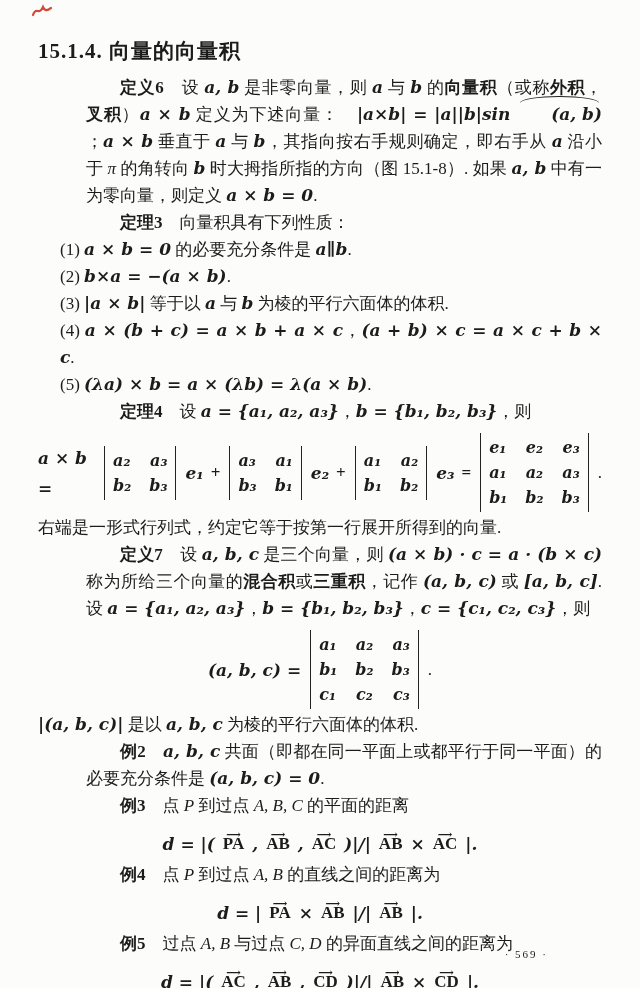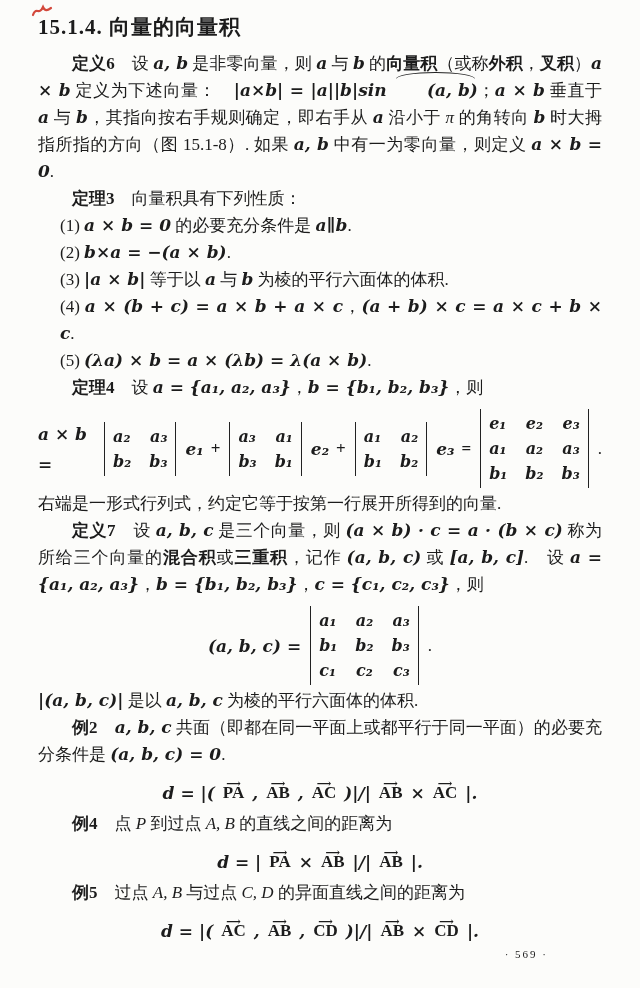--- a/index.html
+++ b/index.html
@@ -2,24 +2,24 @@
 <html><head>
 <meta charset="utf-8">
 <style>
   html,body{margin:0;padding:0;}
   body{
     width:640px;height:988px;overflow:hidden;position:relative;
     background:#fcfcfa;color:#1c1c1c;
     font-family:"Liberation Serif","DejaVu Serif",serif;
     font-size:17px;line-height:27px;
   }
-  .page{position:relative;width:640px;height:988px;padding:10px 38px 0 38px;box-sizing:border-box;}
+  .page{position:relative;width:640px;height:988px;padding:34px 38px 0 38px;box-sizing:border-box;}
   .title{font-size:21px;font-weight:bold;line-height:26px;margin:4px 0 10px 0;letter-spacing:1px;}
   p{margin:0;text-align:justify;}
-  .ind{text-indent:2em;}
+  .ind{text-indent:2em;margin-left:48px;}
   .li{padding-left:22px;}
   .b{font-weight:bold;}
   .mi{font-style:italic;}
   .f{font-style:italic;font-weight:bold;font-family:"DejaVu Serif","Liberation Serif",serif;}
   .arc{position:relative;display:inline-block;}
   .arc::before{
     content:"";position:absolute;left:3px;right:3px;top:-5px;height:6px;
     border-top:1.6px solid #222;border-radius:50% 50% 0 0 / 100% 100% 0 0;
   }
   .vec{position:relative;display:inline-block;font-weight:bold;margin:0 1px;}
@@ -143,20 +143,21 @@
           <span>c₃</span>
         </span>
     </span>
     <span>.</span>
   </div>
 
   <p><span class="f">|(a, b, c)|</span><span> 是以 </span><span class="f">a, b, c</span><span> 为棱的平行六面体的体积.</span></p>
 
   <p class="ind"><span class="b">例2</span><span>　</span><span class="f">a, b, c</span><span> 共面（即都在同一平面上或都平行于同一平面）的必要充分条件是 </span><span class="f">(a, b, c) = 0</span><span>.</span></p>
 
+  <p class="ind"><span class="b">例3</span><span>　点 </span><span class="mi">P</span><span> 到过点 </span><span class="mi">A, B, C</span><span> 的平面的距离</span></p>
   <div class="eqblock tight">
       <span class="f">d = |(</span>
       <span class="vec">PA</span>
       <span class="f">, </span>
       <span class="vec">AB</span>
       <span class="f">, </span>
       <span class="vec">AC</span>
       <span class="f">)|/|</span>
       <span class="vec">AB</span>
       <span class="f"> × </span>

